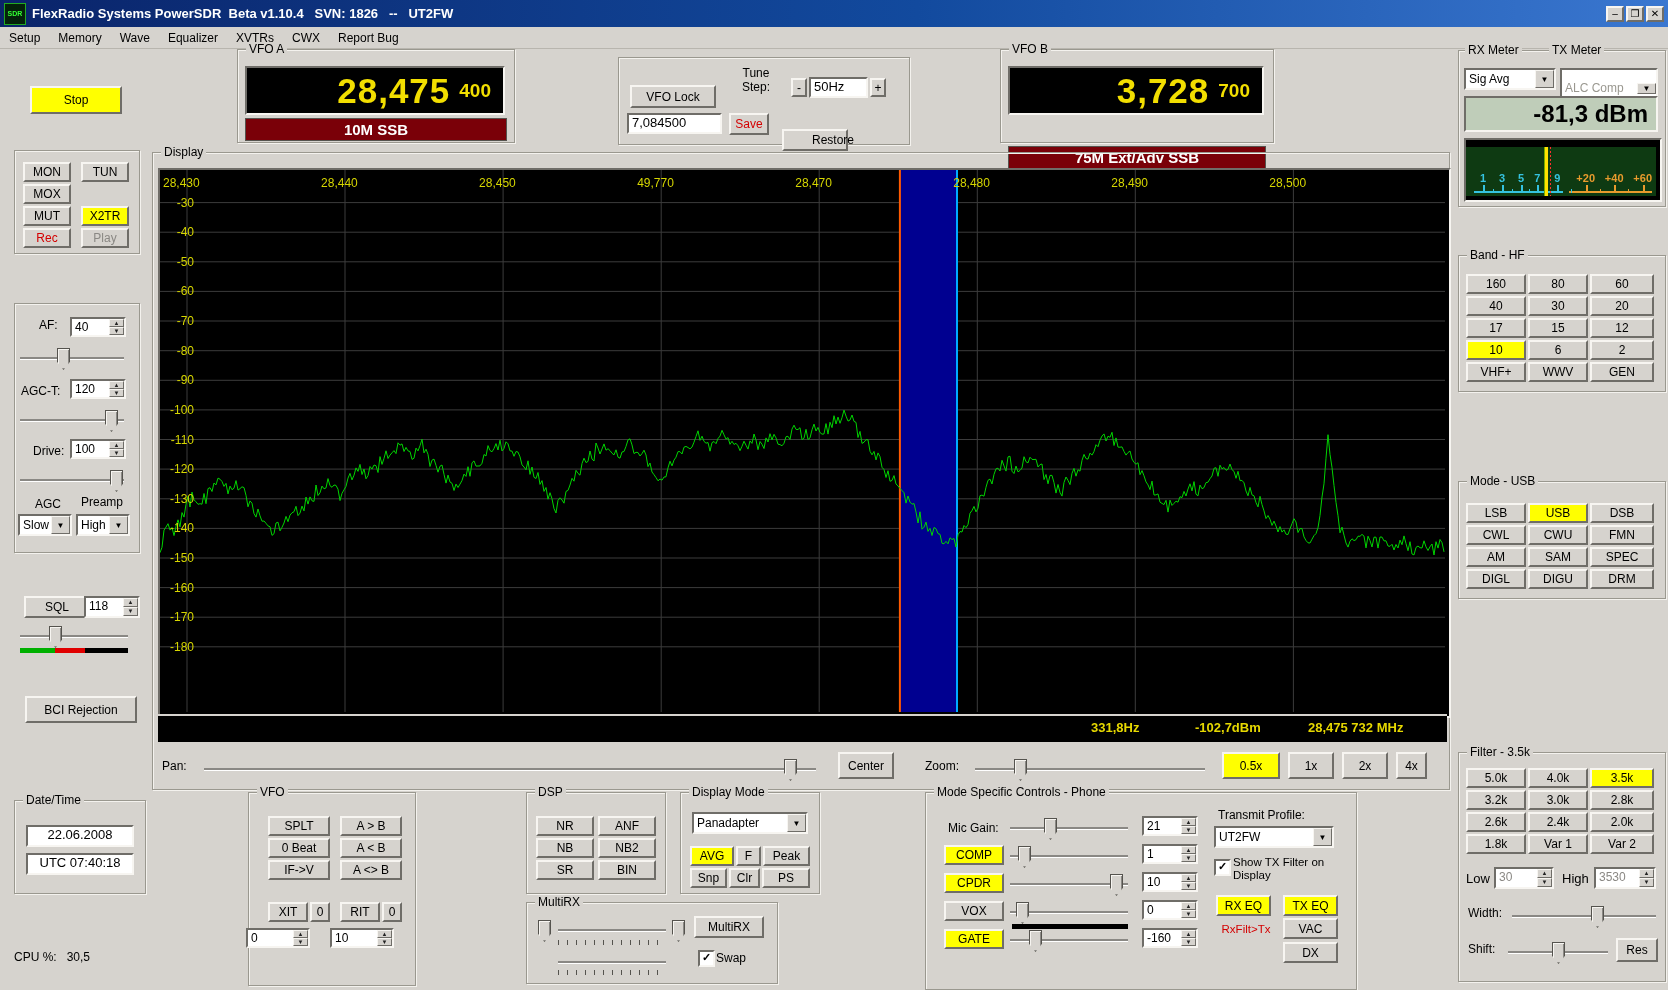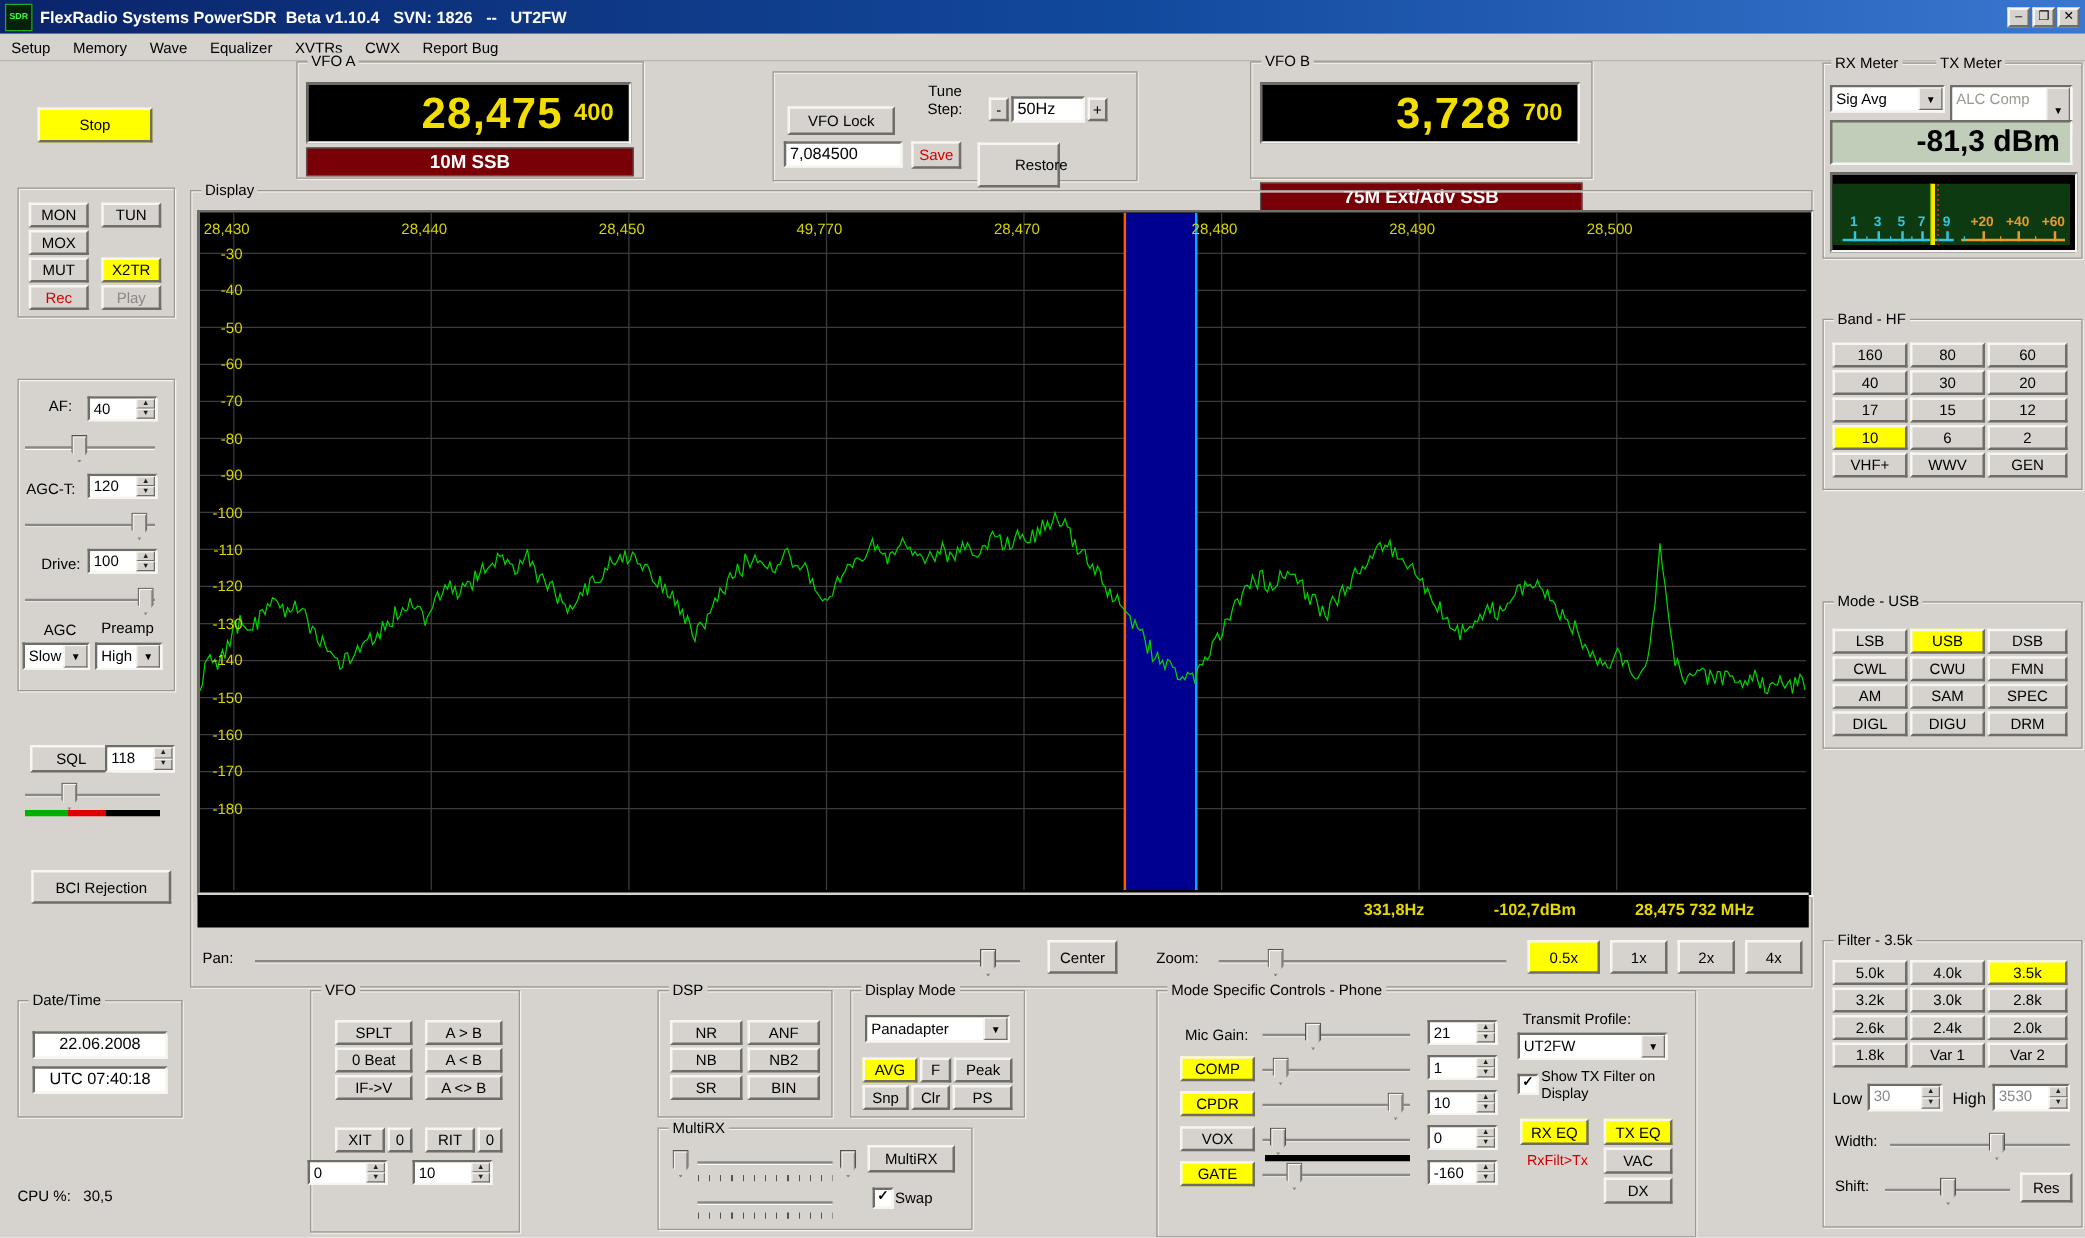--- a/index.html
+++ b/index.html
@@ -171,40 +171,40 @@
   <div class="abs rais btn" style="left:630px;top:85px;width:86px;height:23px;">VFO Lock</div>
   <div class="abs" style="left:733px;top:66px;width:46px;text-align:center;line-height:14px;">
     <div>Tune</div>
     <div>Step:</div>
   </div>
   <div class="abs rais btn" style="left:791px;top:78px;width:16px;height:19px;">-</div>
   <div class="abs sunk" style="left:809px;top:77px;width:52px;height:17px;font-size:13px;padding-left:3px;">50Hz</div>
   <div class="abs rais btn" style="left:870px;top:78px;width:16px;height:19px;">+</div>
   <div class="abs sunk" style="left:627px;top:113px;width:88px;height:17px;font-size:13px;padding-left:3px;">7,084500</div>
   <div class="abs rais btn redtxt" style="left:729px;top:113px;width:40px;height:22px;">Save</div>
-  <div class="abs rais btn" style="left:782px;top:114px;width:66px;height:36px;padding-left:36px;">Restore</div>
+  <div class="abs rais btn" style="left:782px;top:129px;width:66px;height:22px;padding-left:36px;">Restore</div>
 
   <div class="grp" style="left:1000px;top:49px;width:272px;height:92px;">
     <span class="cap">VFO B</span>
   </div>
   <div class="freqbox" style="left:1008px;top:66px;width:256px;height:49px;">
     <span class="fmain">3,728</span>
     <span class="fsub">700</span>
   </div>
   <div class="bandbar" style="left:1008px;top:118px;width:256px;height:21px;margin-top:28px;">75M Ext/Adv SSB</div>
 
   <div class="grp" style="left:1458px;top:50px;width:206px;height:155px;">
     <span class="cap" style="left:6px;">RX Meter</span>
     <span class="cap" style="left:90px;">TX Meter</span>
   </div>
   <div class="dd sunk" style="left:1464px;top:68px;width:92px;height:22px;">
     <div class="v">Sig Avg</div>
     <div class="da">▼</div>
   </div>
-  <div class="dd sunk" style="left:1560px;top:68px;width:98px;height:40px;">
+  <div class="dd sunk" style="left:1560px;top:68px;width:98px;height:40px;align-items:center;">
     <div class="v gray">ALC Comp</div>
     <div class="da">▼</div>
   </div>
   <div class="abs sunk" style="left:1464px;top:96px;width:194px;height:36px;background:#bfcdb9;display:flex;align-items:center;justify-content:flex-end;padding-right:8px;box-sizing:border-box;font-size:24px;font-weight:bold;">-81,3 dBm</div>
   <div class="abs sunk" style="left:1464px;top:138px;width:194px;height:60px;background:#000;">
     <div id="meter-scale" class="abs" style="left:0;top:7px;width:190px;height:49px;background:#0e3a12;">
         <div class="abs" style="left: 7.6px; bottom: 3px; width: 89.3px; height: 2px; background: rgb(53, 195, 224);"></div>
         <div class="abs" style="left: 102.6px; bottom: 3px; width: 83.6px; height: 2px; background: rgb(232, 155, 45);"></div>
         <span class="mlab" style="left: 2.1px; bottom: 12px; color: rgb(53, 195, 224);">1</span>
         <div class="mtick" style="left: 17px; bottom: 3px; height: 8px; background: rgb(53, 195, 224);"></div>
@@ -375,21 +375,21 @@
   <span class="lbl" style="left:162px;top:759px;">Pan:</span>
   <div class="trk" style="left:204px;top:768px;width:612px;"></div>
   <div class="th" style="left:784px;top:759px;"></div>
   <div class="abs rais btn" style="left:838px;top:752px;width:56px;height:27px;">Center</div>
   <span class="lbl" style="left:925px;top:759px;">Zoom:</span>
   <div class="trk" style="left:975px;top:768px;width:230px;"></div>
   <div class="th" style="left:1014px;top:759px;"></div>
   <div class="abs rais btn on" style="left:1222px;top:752px;width:58px;height:27px;">0.5x</div>
   <div class="abs rais btn" style="left:1288px;top:752px;width:46px;height:27px;">1x</div>
   <div class="abs rais btn" style="left:1342px;top:752px;width:46px;height:27px;">2x</div>
-  <div class="abs rais btn" style="left:1396px;top:752px;width:46px;height:27px;">4x</div>
+  <div class="abs rais btn" style="left:1396px;top:752px;width:31px;height:27px;">4x</div>
 
   <div class="grp" style="left:248px;top:792px;width:166px;height:192px;">
     <span class="cap">VFO</span>
   </div>
   <div class="abs rais btn" style="left:268px;top:816px;width:62px;height:20px;">SPLT</div>
   <div class="abs rais btn" style="left:340px;top:816px;width:62px;height:20px;">A &gt; B</div>
   <div class="abs rais btn" style="left:268px;top:838px;width:62px;height:20px;">0 Beat</div>
   <div class="abs rais btn" style="left:340px;top:838px;width:62px;height:20px;">A &lt; B</div>
   <div class="abs rais btn" style="left:268px;top:860px;width:62px;height:20px;">IF-&gt;V</div>
   <div class="abs rais btn" style="left:340px;top:860px;width:62px;height:20px;">A &lt;&gt; B</div>

